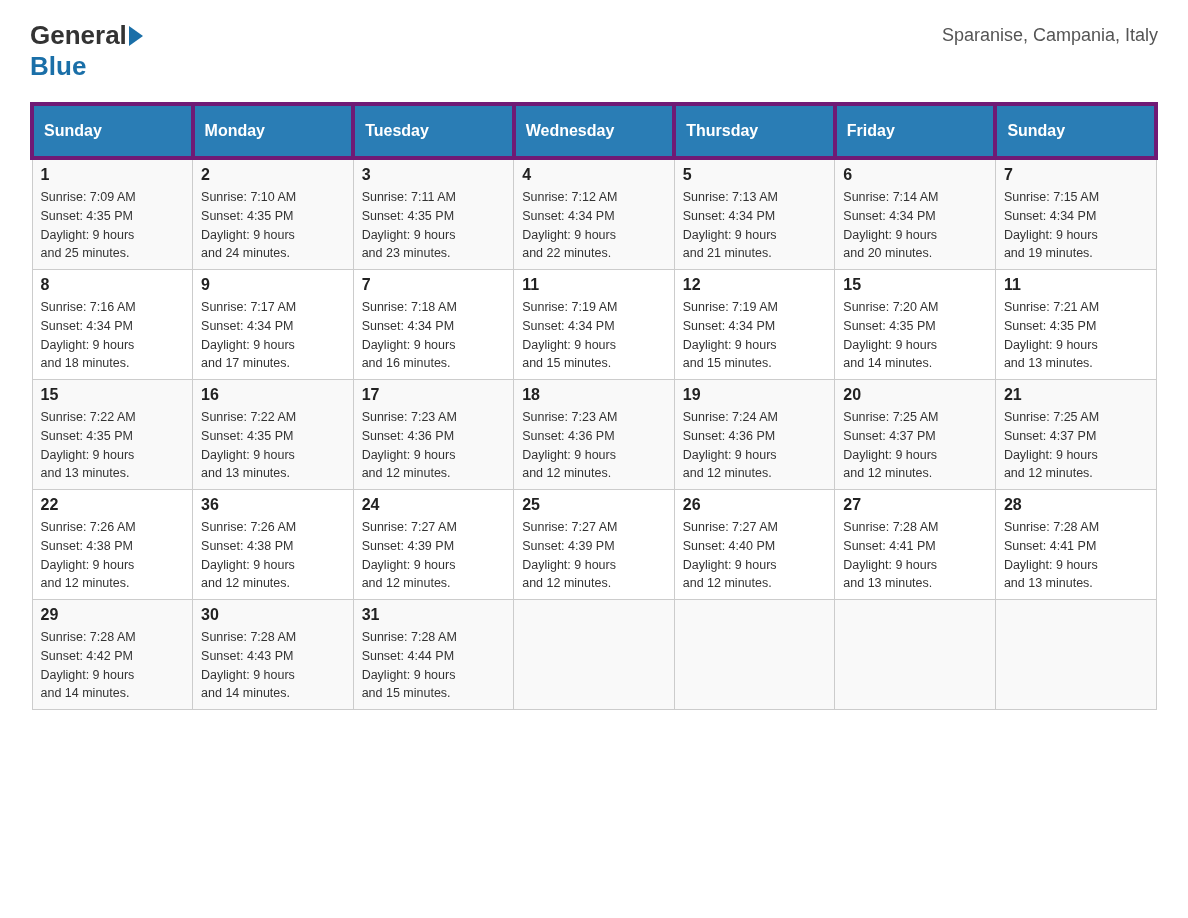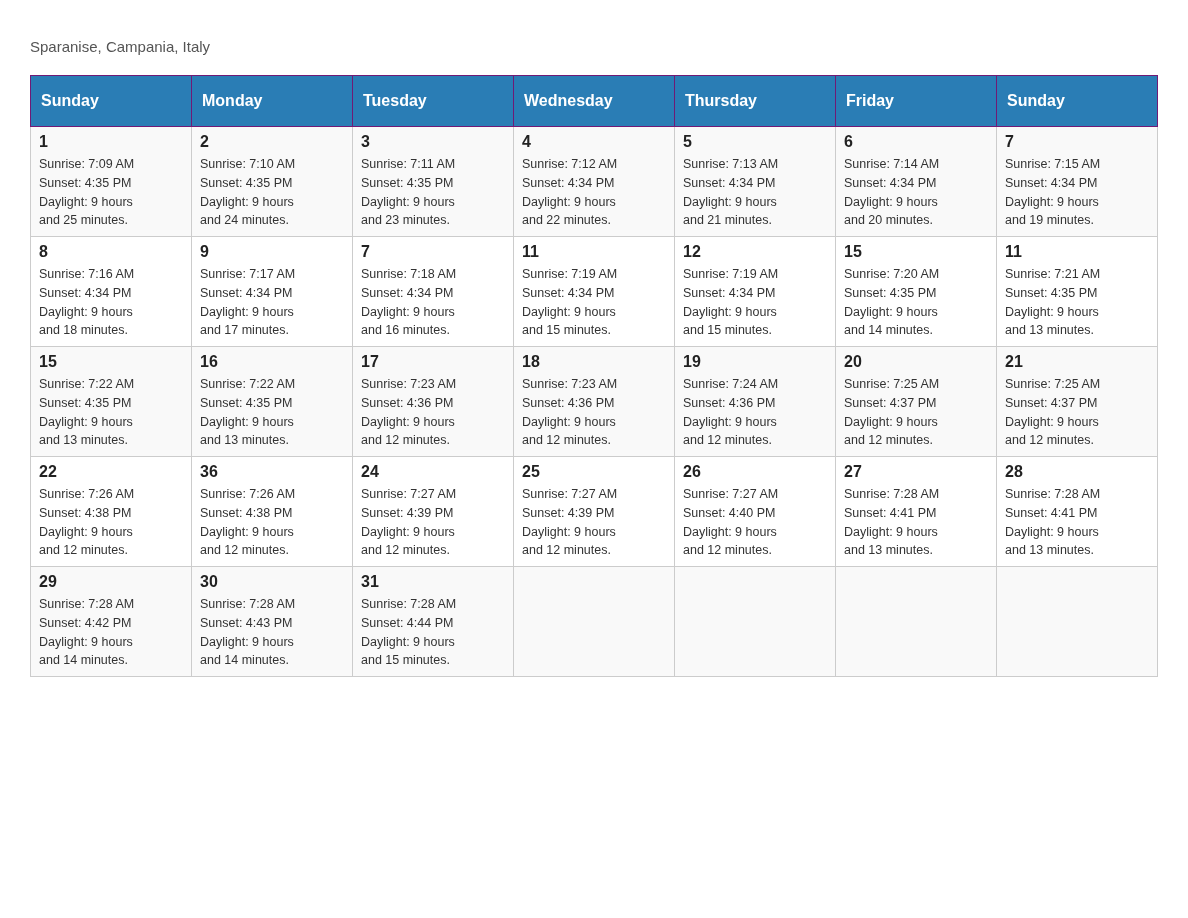--- a/index.html
+++ b/index.html
@@ -39,36 +39,36 @@
     }
     .logo-blue-line { color: #1a6fa8; font-size: 26px; font-weight: bold; }
     .title-area { text-align: right; }
     .month-title {
       font-size: 52px;
       font-weight: normal;
       color: #111;
       line-height: 1.1;
     }
     .location {
-      font-size: 15px;
+      font-size: 18px;
       color: #555;
-      margin-top: 18px;
+      margin-top: 5px;
     }
     .calendar {
       width: 100%;
       border-collapse: collapse;
     }
     .calendar thead th {
       background-color: #2a7db5;
       color: #fff;
       font-size: 16px;
       font-weight: bold;
       padding: 16px 10px;
       text-align: left;
-      border: 1px solid #701a75;
+      border: 4px solid #701a75;
     }
     .calendar tbody td {
       border: 1px solid #ccc;
       vertical-align: top;
       padding: 6px 8px;
       width: 14.28%;
       min-height: 100px;
     }
     .day-number {
       font-size: 16px;
@@ -87,20 +87,29 @@
     tbody tr:nth-child(odd) td { background-color: #f9f9f9; }
     tbody tr:nth-child(even) td { background-color: #fff; }
     .row-divider td {
       border-top: 2px solid #2a7db5;
     }
   </style>
 </head>
 <body>
 
 <div class="header">
+  <div class="logo">
+    <div class="logo-text">
+      <span class="logo-general">General</span>
+      <span class="logo-arrow"></span>
+    </div>
+    <div>
+      <span class="logo-blue-line">Blue</span>
+    </div>
+  </div>
   <div class="title-area">
     <div class="location">Sparanise, Campania, Italy</div>
   </div>
 </div>
 
 <table class="calendar">
   <thead>
     <tr>
     <th>Sunday</th>
         <th>Monday</th>

